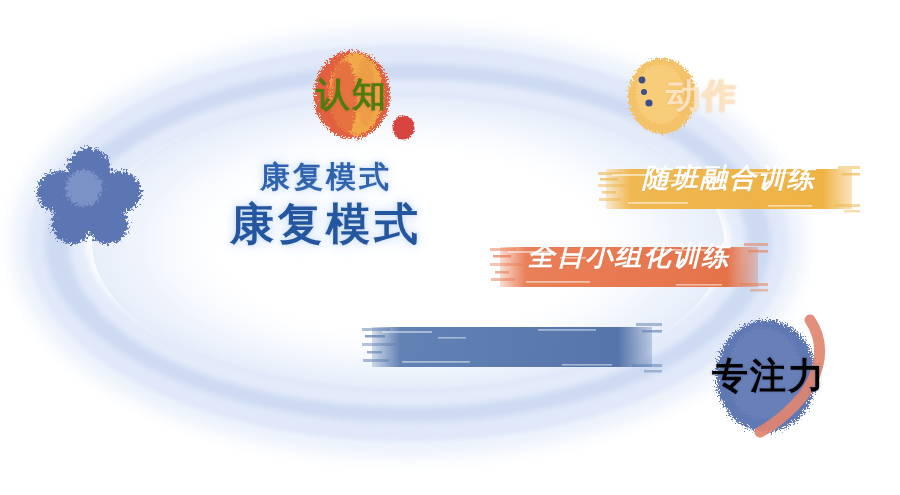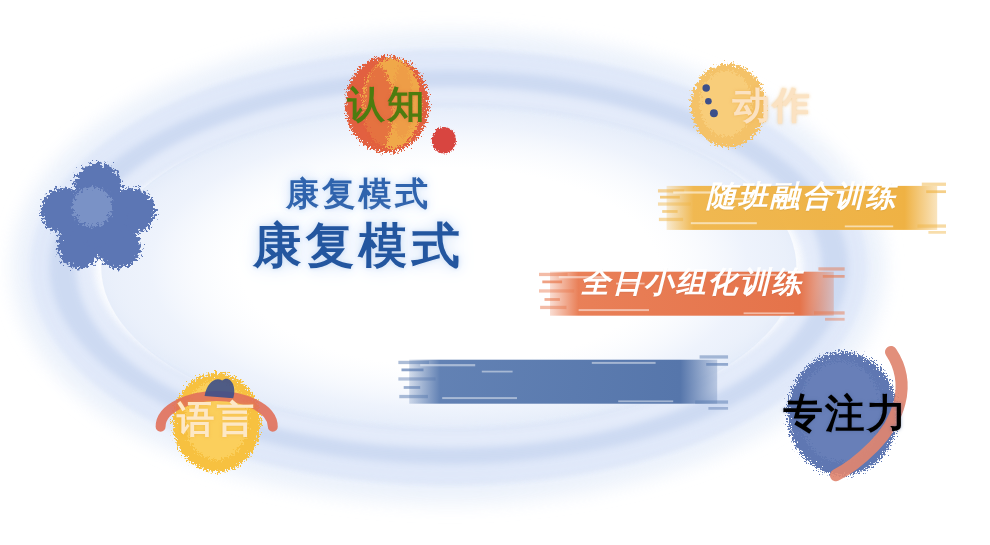--- a/index.html
+++ b/index.html
@@ -350,37 +350,20 @@
         <circle cx="46" cy="84" r="20"></circle>
         <circle cx="82" cy="84" r="20"></circle>
         <circle cx="63" cy="57" r="27"></circle>
       </g>
       <g filter="url(#grainBlueA)" fill="#8fa5d2" opacity=".6">
         <circle cx="58" cy="48" r="18"></circle>
       </g>
     </svg>
   </div>
 
-  <div class="node" id="node-language">
-    <svg class="blob" viewBox="0 0 122 104" xmlns="http://www.w3.org/2000/svg">
-      <defs>
-        <filter id="grainYellow2" x="-30%" y="-30%" width="160%" height="160%">
-          <feTurbulence type="fractalNoise" baseFrequency="0.6" numOctaves="3" seed="19" result="n"></feTurbulence>
-          <feDisplacementMap in="SourceGraphic" in2="n" scale="12" xChannelSelector="R" yChannelSelector="G"></feDisplacementMap>
-        </filter>
-      </defs>
-      <g filter="url(#grainYellow2)">
-        <ellipse cx="61" cy="54" rx="40" ry="45" fill="#f7c13f"></ellipse>
-        <ellipse cx="61" cy="52" rx="29" ry="36" fill="#fbd264" opacity=".8"></ellipse>
-      </g>
-      <path d="M10 58 C 10 40, 38 30, 61 30 C 84 30, 112 40, 112 58" fill="none" stroke="#e1705a" stroke-width="9" stroke-linecap="round" opacity=".9"></path>
-      <path d="M50 30 C 52 18, 60 12, 66 16 C 72 10, 80 20, 76 32 Z" fill="#3c4f8a" opacity=".9"></path>
-    </svg>
-    <span class="node-label">语言</span>
-  </div>
 
   <div class="node" id="node-attention">
     <svg class="blob" viewBox="0 0 142 132" xmlns="http://www.w3.org/2000/svg">
       <defs>
         <filter id="grainBlueB" x="-30%" y="-30%" width="160%" height="160%">
           <feTurbulence type="fractalNoise" baseFrequency="0.75" numOctaves="4" seed="23" result="n"></feTurbulence>
           <feDisplacementMap in="SourceGraphic" in2="n" scale="14" xChannelSelector="R" yChannelSelector="G"></feDisplacementMap>
         </filter>
       </defs>
       <g filter="url(#grainBlueB)">

